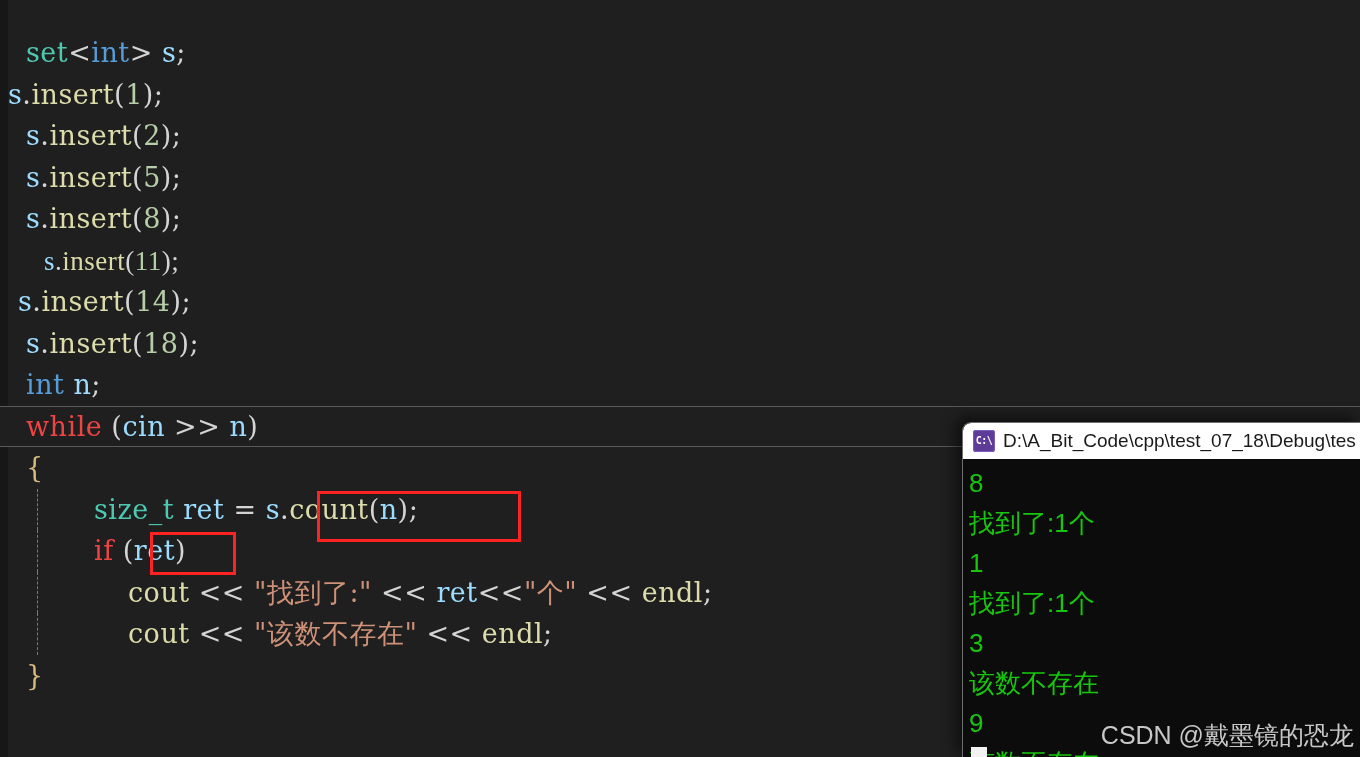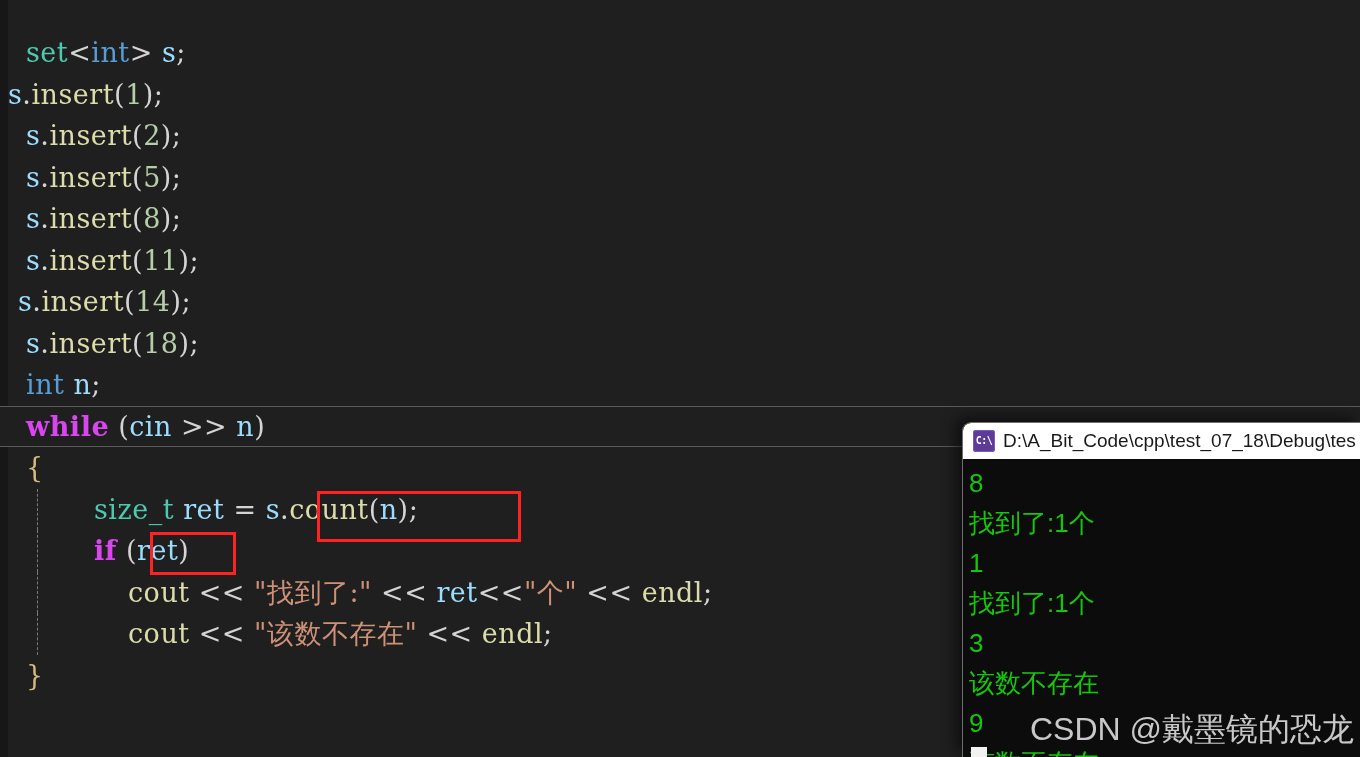--- a/index.html
+++ b/index.html
@@ -59,21 +59,21 @@
     top: 0;
     width: 0;
     height: 41.5px;
     border-left: 1px dashed #7a7a7a;
     z-index: 1;
   }
 
   
   .kw-type   { color: #4ec9b0; }   
   .kw-blue   { color: #569cd6; }   
-  .kw-ctrl   { color: #d946ef; font-weight: bold; }   
+  .kw-ctrl   { color: #ef4444; }   
   .var       { color: #9cdcfe; }   
   .fn        { color: #dcdcaa; }   
   .num       { color: #b5cea8; }   
   .str       { color: #ce9178; }   
   .punc      { color: #d4d4d4; }
   .angle     { color: #d4d4d4; }
   .brace     { color: #d7ba7d; }
 
   
   .redbox {
@@ -155,38 +155,38 @@
     top: 288px;
     width: 16px;
     height: 10px;
     background: #f2f2f2;
   }
   #watermark {
     position: absolute;
     right: 6px;
     bottom: 5px;
     font-family: "Liberation Sans", sans-serif;
-    font-size: 32px;
+    font-size: 25px;
     color: #d8d8d8;
     white-space: nowrap;
     opacity: 0.92;
   }
 </style>
 </head>
 <body>
 
 <div id="editor">
   <div id="left-strip"></div>
   <div id="code">
       <div class="line"><span class="txt" style="padding-left: 26px;"><span class="kw-type">set</span><span class="angle">&lt;</span><span class="kw-blue">int</span><span class="angle">&gt;</span><span class="punc"> </span><span class="var">s</span><span class="punc">;</span></span></div>
       <div class="line"><span class="txt" style="padding-left: 8px;"><span class="var">s</span><span class="punc">.</span><span class="fn">insert</span><span class="punc">(</span><span class="num">1</span><span class="punc">)</span><span class="punc">;</span></span></div>
       <div class="line"><span class="txt" style="padding-left: 26px; margin-top: 24px;"><span class="var">s</span><span class="punc">.</span><span class="fn">insert</span><span class="punc">(</span><span class="num">2</span><span class="punc">)</span><span class="punc">;</span></span></div>
       <div class="line"><span class="txt" style="padding-left: 26px;"><span class="var">s</span><span class="punc">.</span><span class="fn">insert</span><span class="punc">(</span><span class="num">5</span><span class="punc">)</span><span class="punc">;</span></span></div>
       <div class="line"><span class="txt" style="padding-left: 26px;"><span class="var">s</span><span class="punc">.</span><span class="fn">insert</span><span class="punc">(</span><span class="num">8</span><span class="punc">)</span><span class="punc">;</span></span></div>
-      <div class="line"><span class="txt" style="padding-left: 26px;"><span class="var">s</span><span class="punc">.</span><span class="fn">insert</span><span class="punc">(</span><span class="num">11</span><span class="punc">)</span><span class="punc">;</span></span></div>
+      <div class="line"><span class="txt" style="padding-left: 44px; font-family: Liberation Serif, serif;"><span class="var">s</span><span class="punc">.</span><span class="fn">insert</span><span class="punc">(</span><span class="num">11</span><span class="punc">)</span><span class="punc">;</span></span></div>
       <div class="line"><span class="txt" style="padding-left: 18px;"><span class="var">s</span><span class="punc">.</span><span class="fn">insert</span><span class="punc">(</span><span class="num">14</span><span class="punc">)</span><span class="punc">;</span></span></div>
       <div class="line"><span class="txt" style="padding-left: 26px;"><span class="var">s</span><span class="punc">.</span><span class="fn">insert</span><span class="punc">(</span><span class="num">18</span><span class="punc">)</span><span class="punc">;</span></span></div>
       <div class="line"><span class="txt" style="padding-left: 26px;"><span class="kw-blue">int</span><span class="punc"> </span><span class="var">n</span><span class="punc">;</span></span></div>
       <div class="line current"><span class="txt" style="padding-left: 26px;"><span class="kw-ctrl">while</span><span class="punc"> (</span><span class="var">cin</span><span class="punc"> &gt;&gt; </span><span class="var">n</span><span class="punc">)</span></span></div>
       <div class="line"><span class="txt" style="padding-left: 26px;"><span class="brace">{</span></span></div>
       <div class="line"><div class="guide"></div><span class="txt" style="padding-left: 94px;"><span class="kw-type">size_t</span><span class="punc"> </span><span class="var">ret</span><span class="punc"> = </span><span class="var">s</span><span class="punc">.</span><span class="fn">count</span><span class="punc">(</span><span class="var">n</span><span class="punc">)</span><span class="punc">;</span></span></div>
       <div class="line"><div class="guide"></div><span class="txt" style="padding-left: 94px;"><span class="kw-ctrl">if</span><span class="punc"> (</span><span class="var">ret</span><span class="punc">)</span></span></div>
       <div class="line"><div class="guide"></div><span class="txt" style="padding-left: 128px;"><span class="fn">cout</span><span class="punc"> &lt;&lt; </span><span class="str">"找到了:"</span><span class="punc"> &lt;&lt; </span><span class="var">ret</span><span class="punc">&lt;&lt;</span><span class="str">"个"</span><span class="punc"> &lt;&lt; </span><span class="fn">endl</span><span class="punc">;</span></span></div>
       <div class="line"><div class="guide"></div><span class="txt" style="padding-left: 128px;"><span class="fn">cout</span><span class="punc"> &lt;&lt; </span><span class="str">"该数不存在"</span><span class="punc"> &lt;&lt; </span><span class="fn">endl</span><span class="punc">;</span></span></div>
       <div class="line"><span class="txt" style="padding-left: 26px;"><span class="brace">}</span></span></div>

